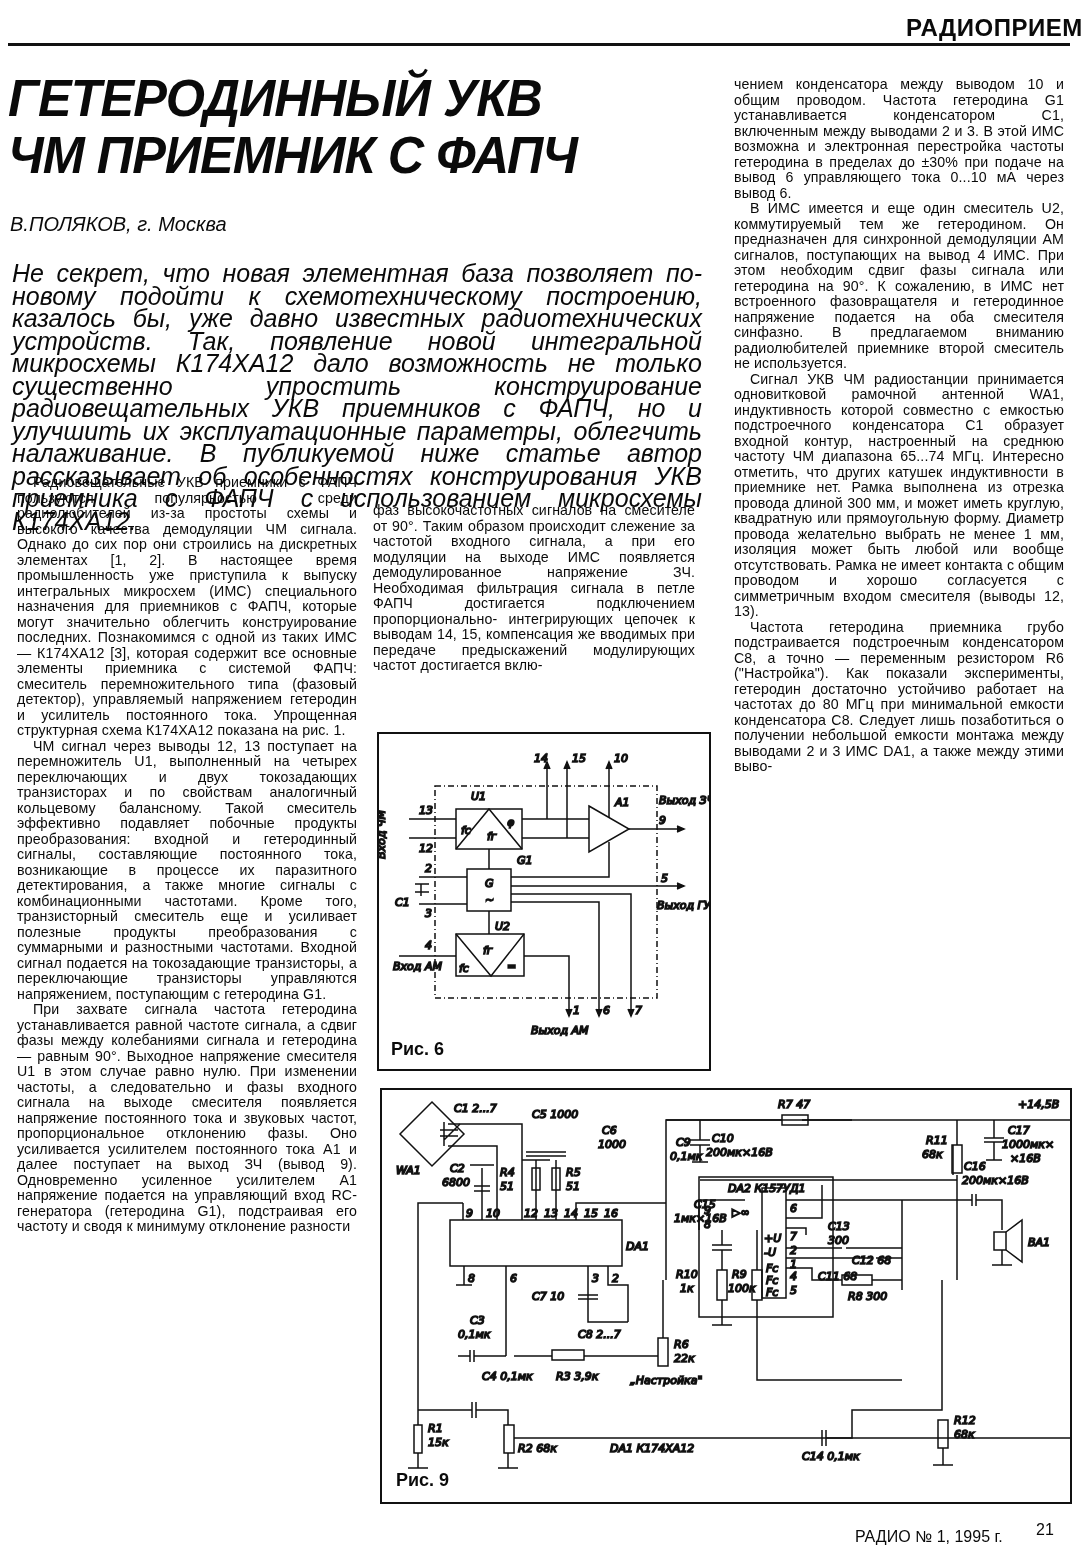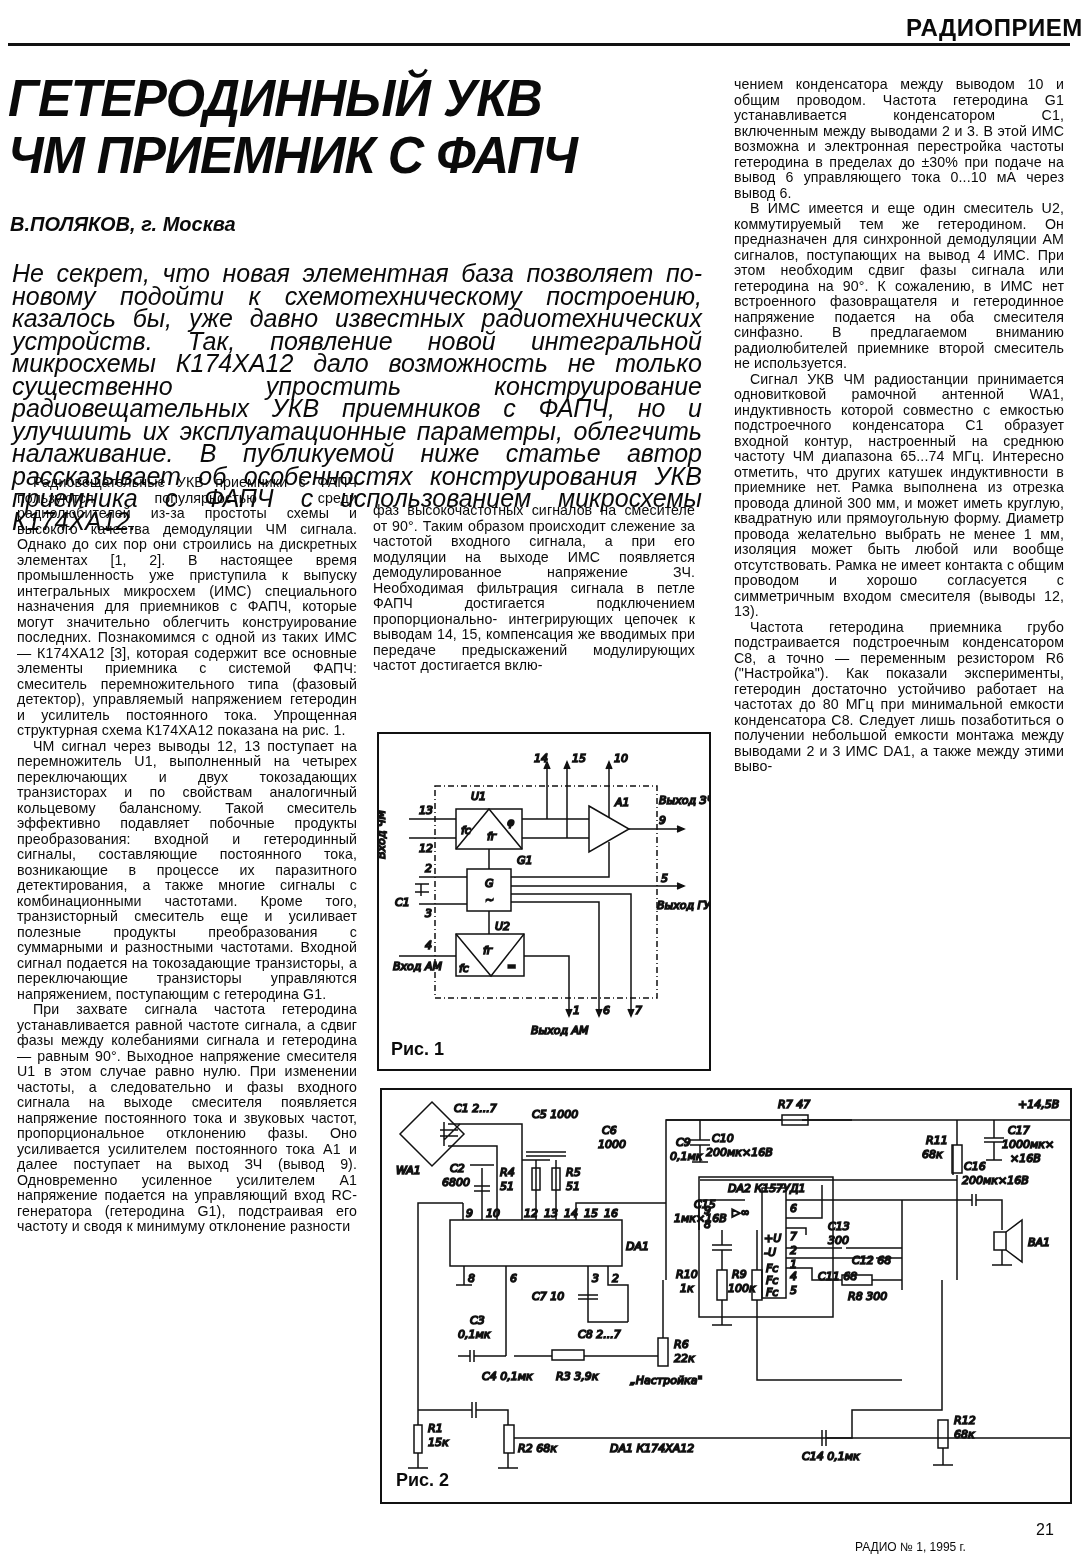--- a/index.html
+++ b/index.html
@@ -9,21 +9,21 @@
   }
   .abs { position: absolute; }
   .rubric {
     left: 880px; top: 14px; font-weight: 700; font-size: 24px; letter-spacing: 0.5px; margin-left: 26px;
   }
   .rule { left: 8px; top: 43px; width: 1062px; height: 3px; background: #111; }
   .title {
     left: 8px; top: 70px; width: 700px; font-weight: 700; font-style: italic;
     font-size: 52px; line-height: 57px; letter-spacing: -1px; transform: scaleX(0.97); transform-origin: left;
   }
-  .byline { left: 10px; top: 213px; font-weight: 700; font-style: italic; font-size: 20px; }
+  .byline { left: 10px; top: 213px; font-weight: 400; font-style: italic; font-size: 20px; }
   .lead {
     left: 12px; top: 262px; width: 690px; font-style: italic; font-size: 25px; line-height: 22.5px;
     text-align: justify;
   }
   .col {
     font-size: 14.2px; line-height: 15.5px; text-align: justify; letter-spacing: 0.1px;
   }
   .col p { margin: 0; text-indent: 16px; }
   .col p.cont { text-indent: 0; }
   .col1 { left: 17px; top: 475px; width: 340px; }
@@ -32,21 +32,21 @@
   .fig1 {
     left: 377px; top: 732px; width: 330px; height: 335px; border: 2px solid #111; background: #fff;
   }
   .fig2 {
     left: 380px; top: 1088px; width: 688px; height: 412px; border: 2px solid #111; background: #fff;
   }
   .figcap { font-weight: 700; font-size: 18px; }
   .fig1 .figcap { position: absolute; left: 12px; top: 305px; }
   .fig2 .figcap { position: absolute; left: 14px; top: 380px; }
   svg text { font-family: "DejaVu Sans", sans-serif; font-style: italic; font-size: 11px; fill: #111; }
-  .footer { left: 855px; top: 1528px; font-size: 12px; margin-top: 12px; }
+  .footer { left: 855px; top: 1528px; font-size: 16px; }
   .pagenum { left: 1036px; top: 1521px; font-weight: 400; font-size: 16px; }
 </style>
 </head>
 <body>
 
 <div class="abs rubric">РАДИОПРИЕМ</div>
 <div class="abs rule"></div>
 
 <div class="abs title">
   <div>ГЕТЕРОДИННЫЙ УКВ</div>
@@ -120,21 +120,21 @@
     <text x="80" y="238">fc</text>
     <text x="104" y="220">fг</text>
     <text x="128" y="236">=</text>
     <text x="46" y="215">4</text>
     <text x="14" y="236">Вход АМ</text>
     <text x="194" y="280">1</text>
     <text x="224" y="280">6</text>
     <text x="256" y="280">7</text>
     <text x="152" y="300">Выход АМ</text>
   </svg>
-  <div class="figcap">Рис. 1</div>
+  <div class="figcap">Рис. 6</div>
 </div>
 
 <div class="abs fig2">
   <svg width="688" height="412" stroke="#111" fill="none" stroke-width="1.5">
 
     <path d="M50 12 L82 44 L50 76 L18 44 Z"></path>
     <path d="M62 32 L62 56 M58 40 L76 40 M58 46 L76 46 M62 50 L78 34"></path>
 
     <rect x="68" y="130" width="172" height="46"></rect>
     <path d="M66 34 L140 34 L140 130 M66 56 L115 56 L115 130"></path>
@@ -250,17 +250,17 @@
     <text x="446" y="140">C13</text>
     <text x="446" y="154">300</text>
     <text x="470" y="174">C12 68</text>
     <text x="436" y="190">C11 68</text>
     <text x="466" y="210">R8 300</text>
     <text x="646" y="156">BA1</text>
     <text x="572" y="334">R12</text>
     <text x="572" y="348">68к</text>
     <text x="420" y="370">C14 0,1мк</text>
   </svg>
-  <div class="figcap">Рис. 2</div>
+  <div class="figcap">Рис. 9</div>
 </div>
 
 <div class="abs footer">РАДИО № 1, 1995 г.</div>
 <div class="abs pagenum">21</div>
 
 </body></html>

